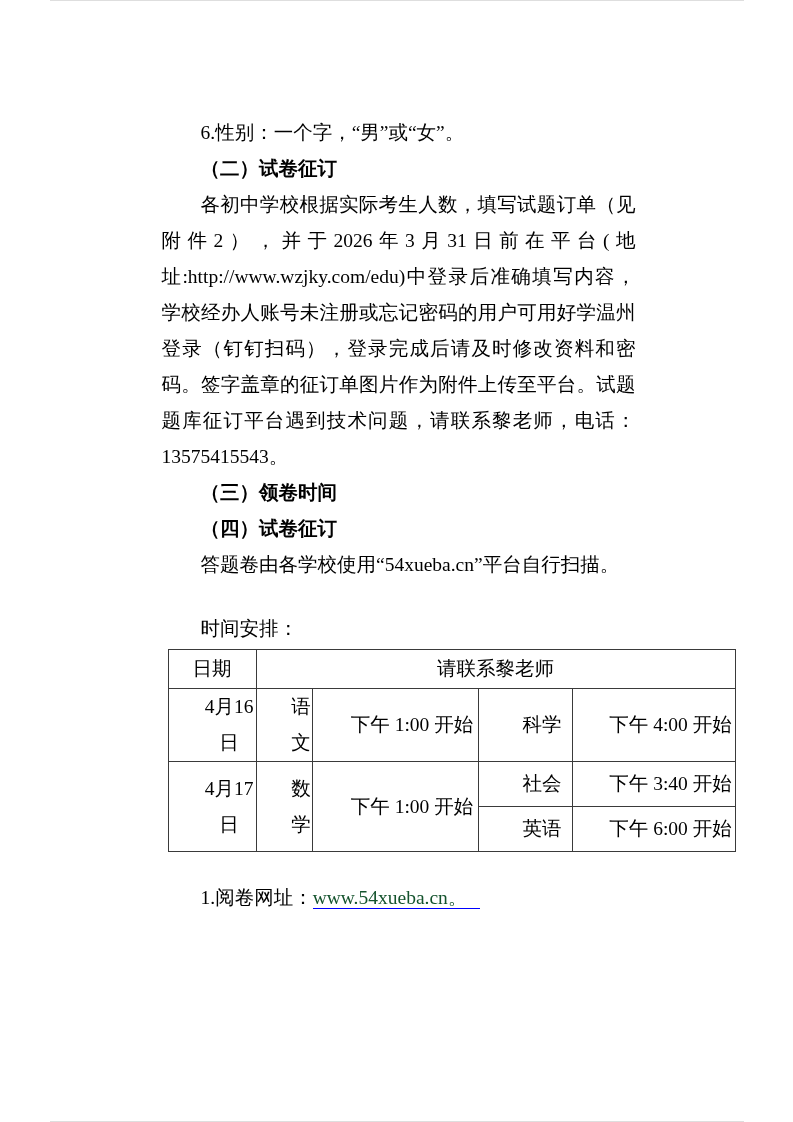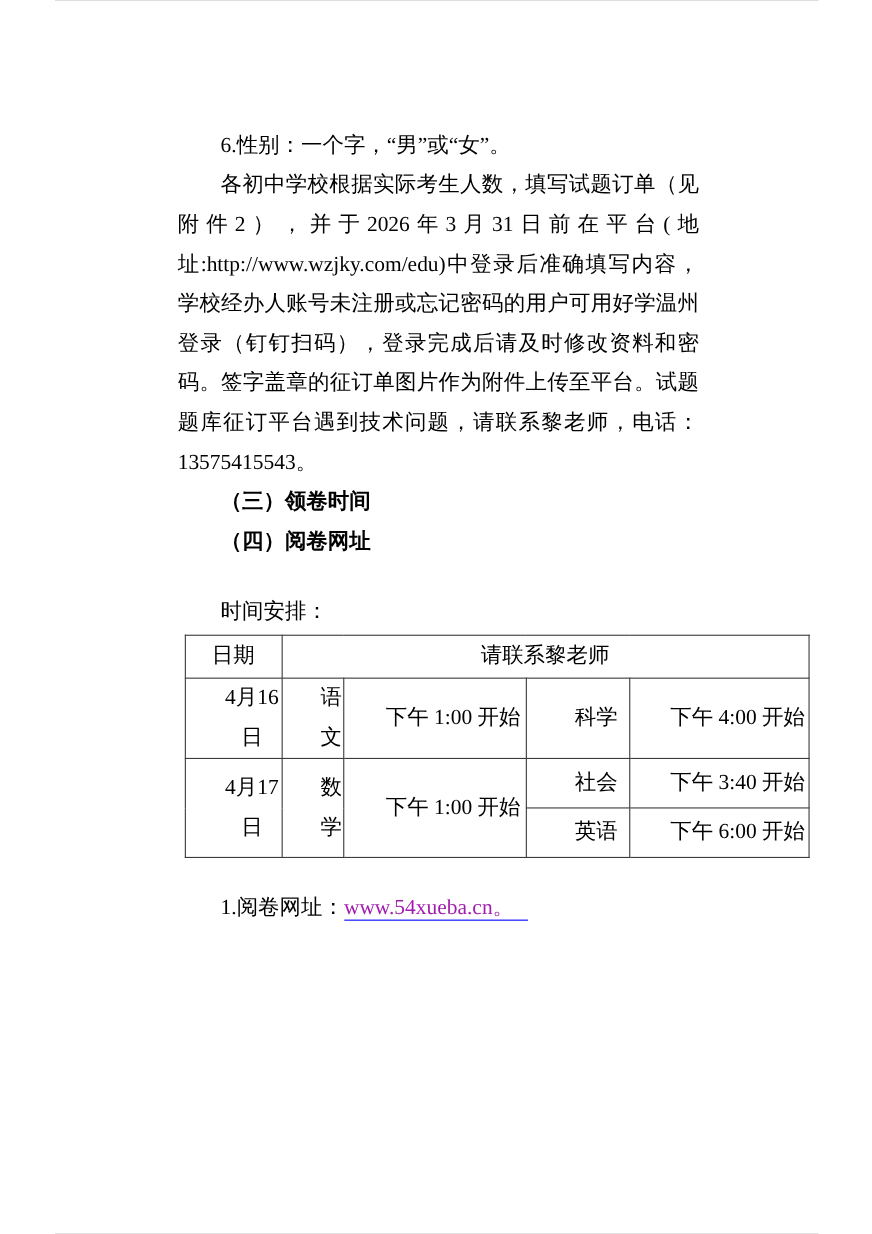--- a/index.html
+++ b/index.html
@@ -48,40 +48,42 @@
   }
   table.scan-table td {
     border: 1.5px solid #3a3a3a;
     padding: 0;
     vertical-align: middle;
     text-indent: 0;
   }
   tr.hdr-row td { height: 38px; }
   tr.data-row td { height: 44px; padding-left: 34px; }
   a.doc-link {
-    color: #a21caf;
+    color: #14532d;
     text-decoration: none;
     border-bottom: 1.6px solid #0000ff;
     padding-right: 13px;
     cursor: pointer;
   }
 </style>
 </head>
 <body>
 
 <div class="page">
   <div class="content">
 
     <p class="para">6.性别：一个字，“男”或“女”。</p>
 
+    <p class="heading">（二）试卷征订</p>
     <p class="para">各初中学校根据实际考生人数，填写试题订单（见附件2），并于2026年3月31日前在平台(地址:http://www.wzjky.com/edu)中登录后准确填写内容，学校经办人账号未注册或忘记密码的用户可用好学温州登录（钉钉扫码），登录完成后请及时修改资料和密码。签字盖章的征订单图片作为附件上传至平台。试题题库征订平台遇到技术问题，请联系黎老师，电话：13575415543。</p>
 
     <p class="heading">（三）领卷时间</p>
 
-    <p class="heading">（四）阅卷网址</p>
+    <p class="heading">（四）试卷征订</p>
+    <p class="para">答题卷由各学校使用“54xueba.cn”平台自行扫描。</p>
 
     <p class="label-line">时间安排：</p>
 
     <table class="scan-table">
       <colgroup>
         <col style="width:88px">
         <col style="width:56px">
         <col style="width:166px">
         <col style="width:94px">
         <col style="width:163px">

